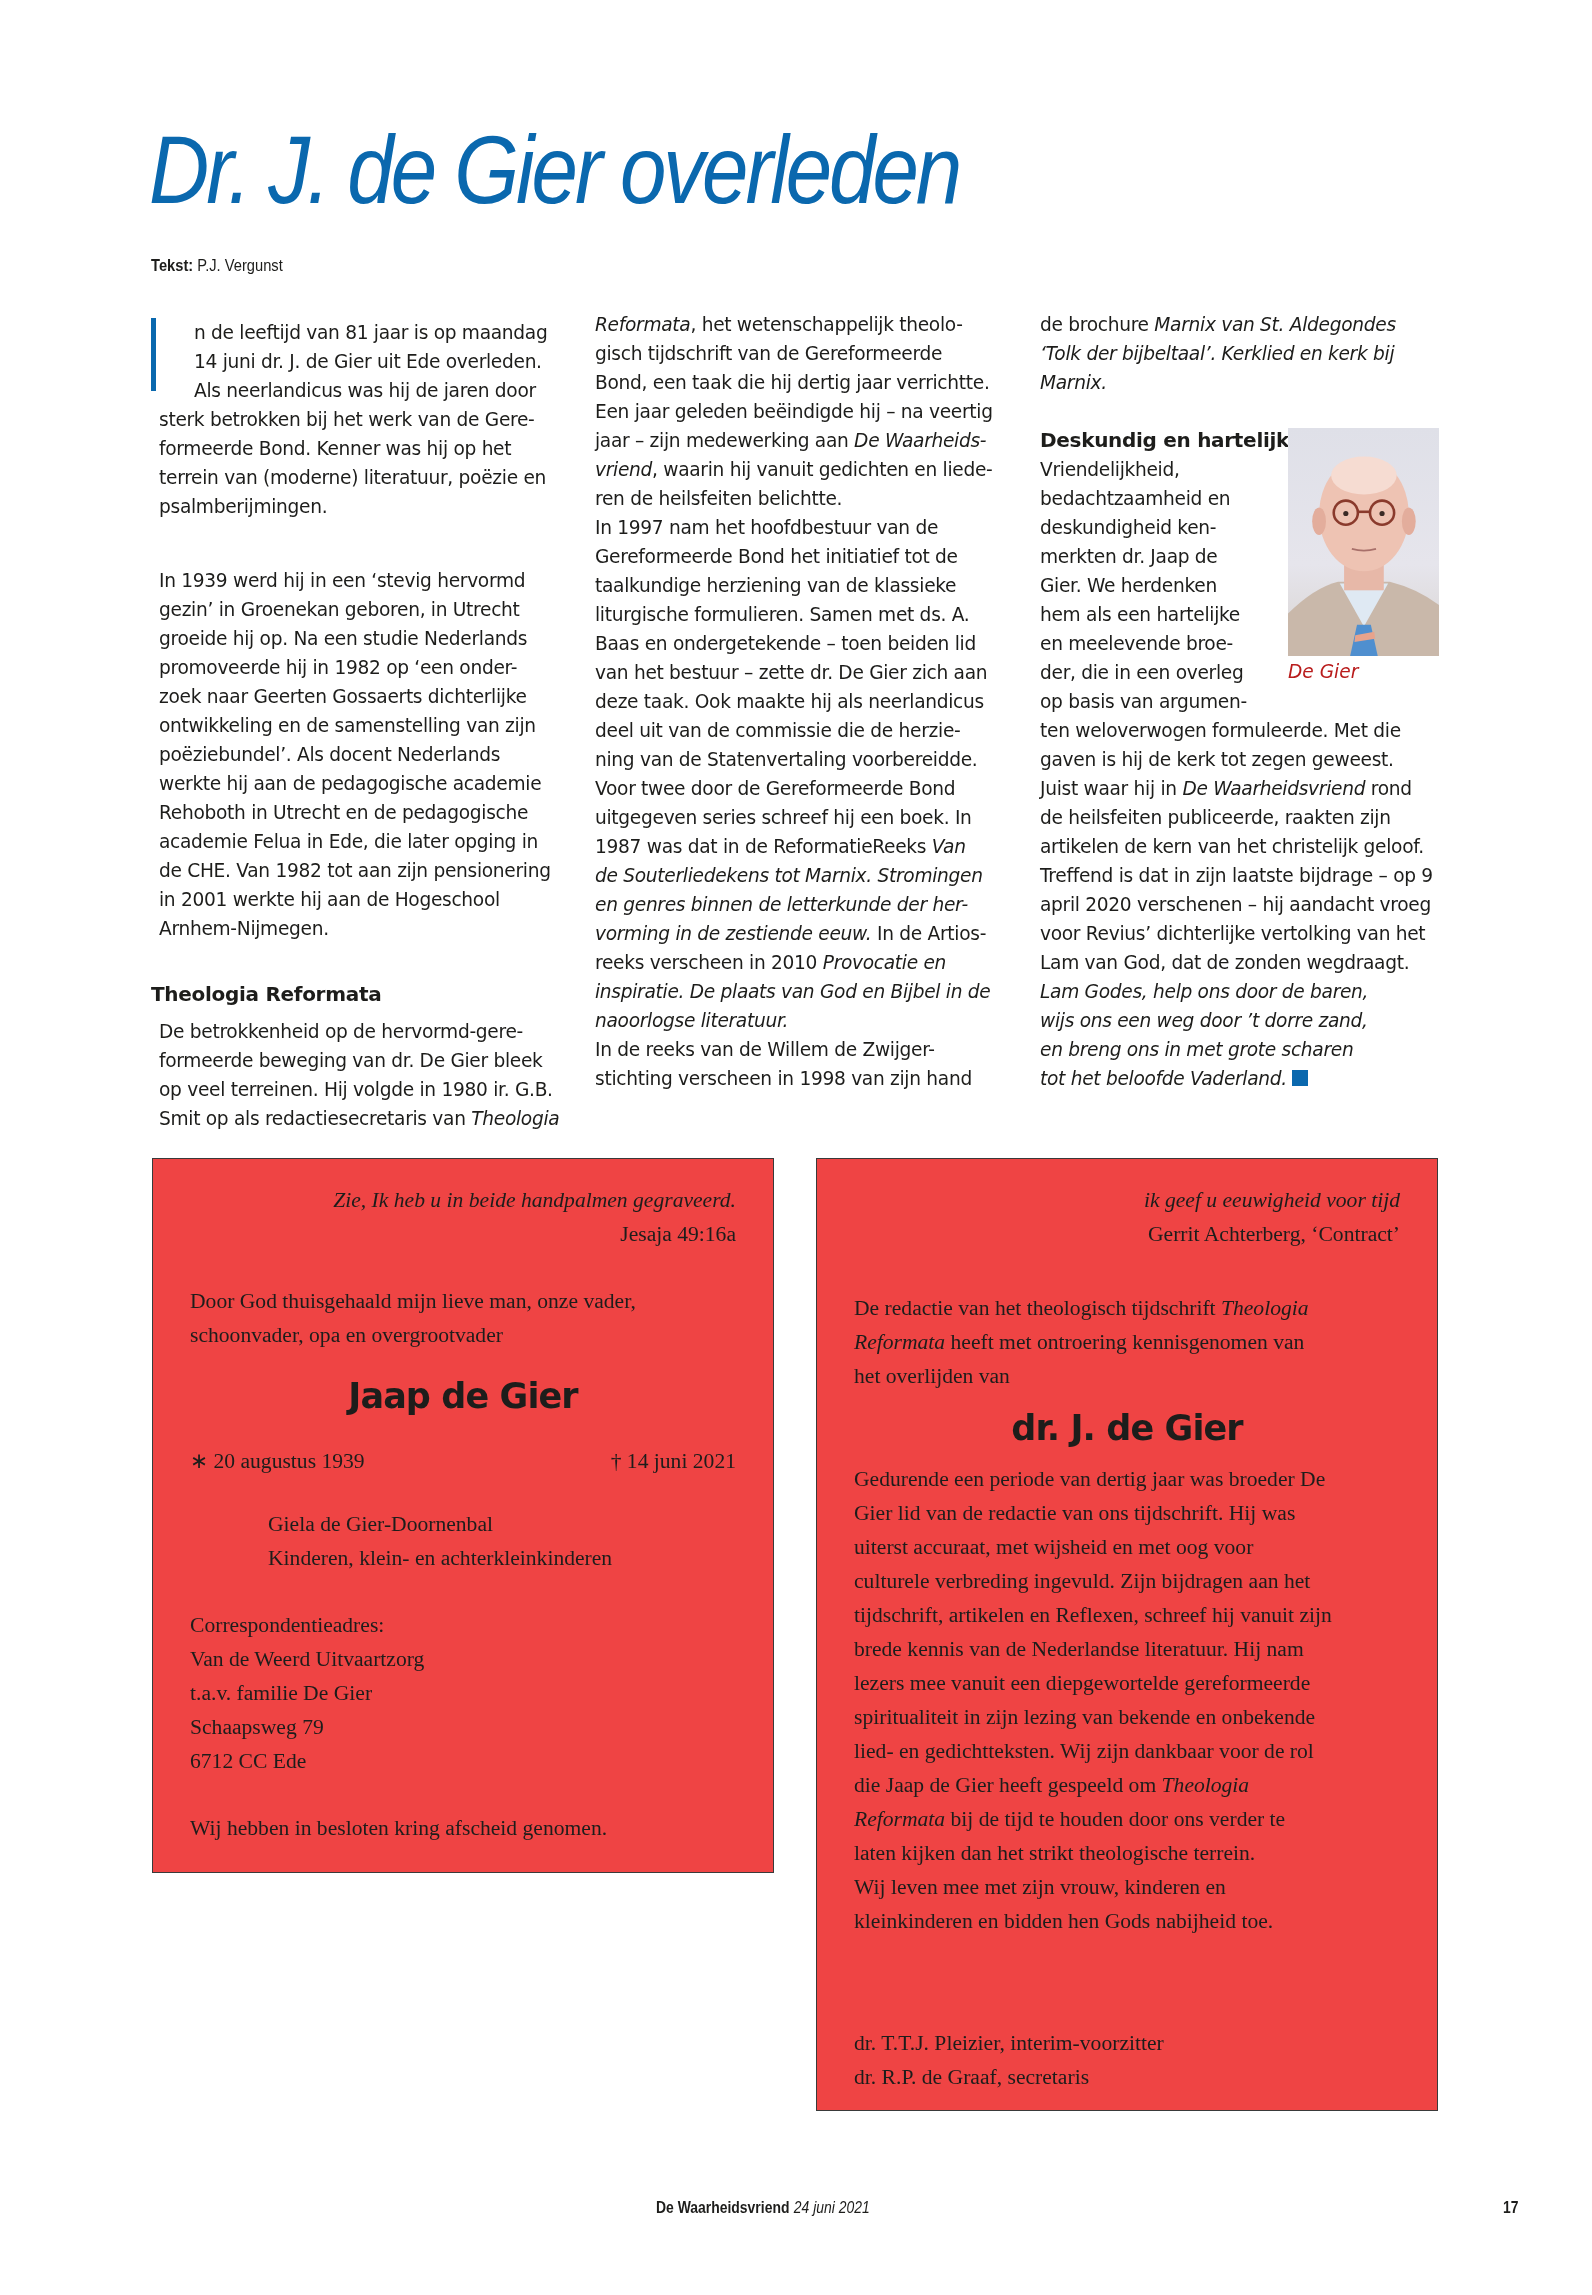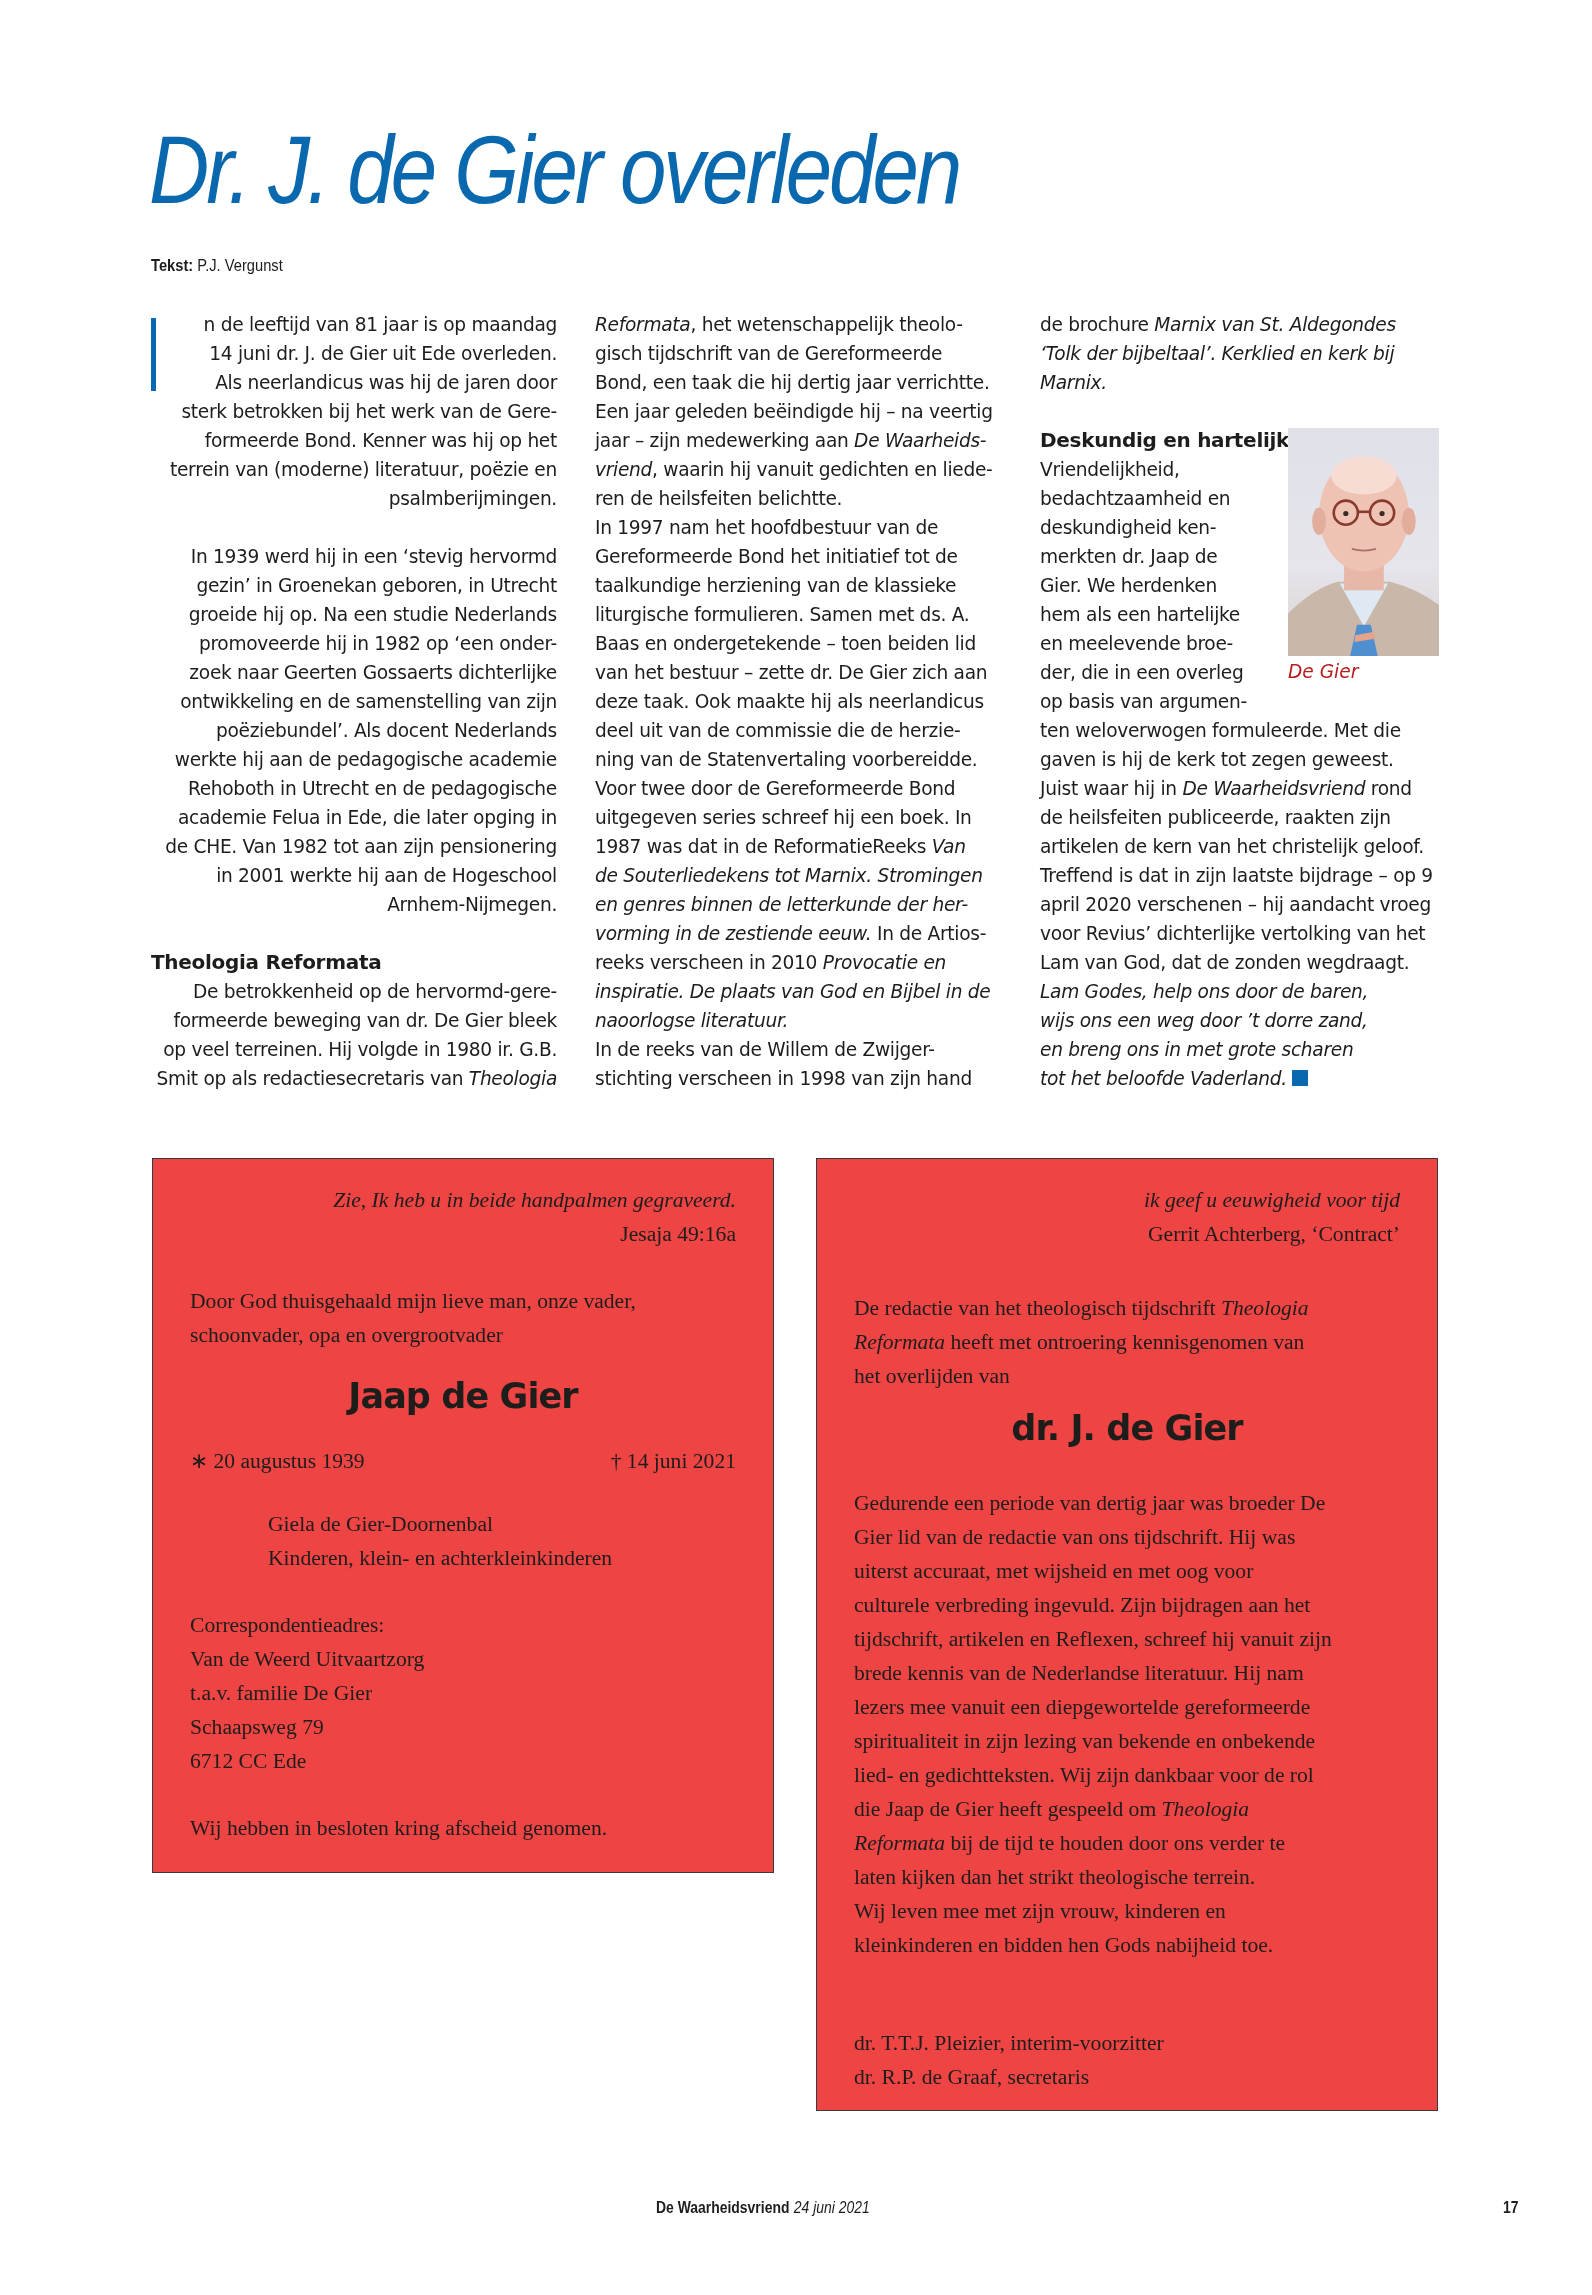--- a/index.html
+++ b/index.html
@@ -14,21 +14,21 @@
     position:absolute; left:151px; top:255px;
     font-family:"Liberation Sans", sans-serif; font-size:17.3px; color:#1d1d1b;
     transform:scaleX(0.85); transform-origin:left top;
   }
   .byline b { font-weight:bold; }
   .col {
     position:absolute; top:310px; width:406px;
     font-family:"DejaVu Sans", sans-serif; font-size:18.6px; line-height:29px;
     color:#1d1d1b; letter-spacing:-0.3px;
   }
-  .col p { margin:0;text-align:right; }
+  .col p { margin:8px; }
   .col .gap { height:29px; }
   .col h3 { margin:0; font-size:20px; font-weight:bold; line-height:29px; }
   .col i { font-style:italic; }
   .col1 { left:151px; }
   .col2 { left:595px; }
   .col3 { left:1040px; width:423px; }
   .line { display:block; white-space:nowrap; }
   .dropcap-line { padding-left:35px; }
   .dropbar {
     position:absolute; left:151px; top:318px; width:5.2px; height:73px; background:#0a68ae;
@@ -248,21 +248,21 @@
   <div class="inner" style="top:24px;">
     <div class="motto">ik geef u eeuwigheid voor tijd</div>
     <div class="motto-src">Gerrit Achterberg, ‘Contract’</div>
   </div>
   <div class="inner" style="top:132px;">
     <div><span>De redactie van het theologisch tijdschrift </span><i>Theologia</i></div>
     <div><i>Reformata</i><span> heeft met ontroering kennisgenomen van</span></div>
     <div>het overlijden van</div>
   </div>
   <div class="inner bigname" style="top:243px;">dr. J. de Gier</div>
-  <div class="inner" style="top:327px;">
+  <div class="inner" style="top:303px;">
     <div id="ed-body-lines">
         <div>Gedurende een periode van dertig jaar was broeder De</div>
         <div>Gier lid van de redactie van ons tijdschrift. Hij was</div>
         <div>uiterst accuraat, met wijsheid en met oog voor</div>
         <div>culturele verbreding ingevuld. Zijn bijdragen aan het</div>
         <div>tijdschrift, artikelen en Reflexen, schreef hij vanuit zijn</div>
         <div>brede kennis van de Nederlandse literatuur. Hij nam</div>
         <div>lezers mee vanuit een diepgewortelde gereformeerde</div>
         <div>spiritualiteit in zijn lezing van bekende en onbekende</div>
         <div>lied- en gedichtteksten. Wij zijn dankbaar voor de rol</div>

